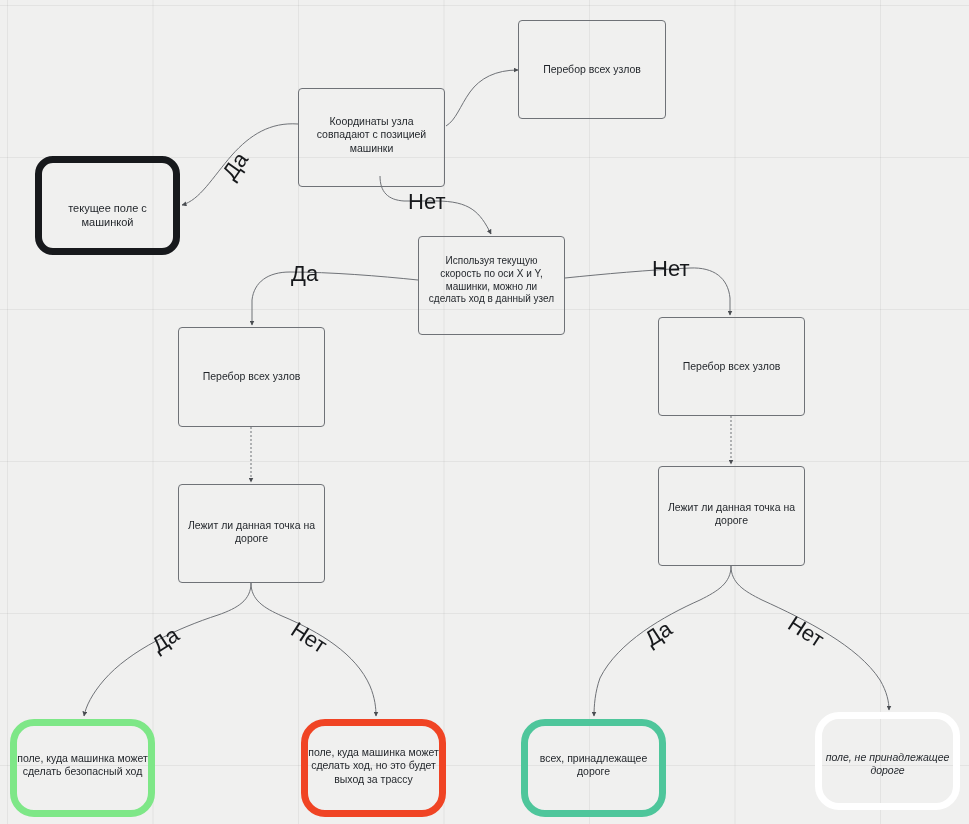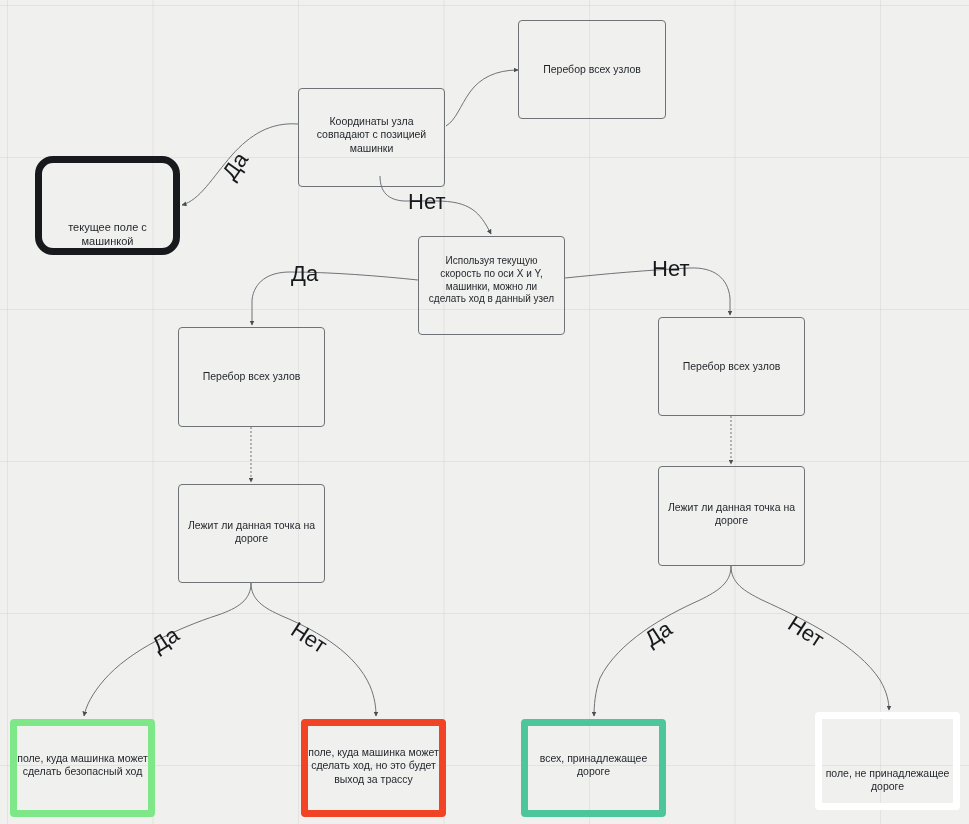--- a/index.html
+++ b/index.html
@@ -49,26 +49,25 @@
   
   .node.plain {
     border: 1px solid #6f7277;
     font-size: 10.5px;
   }
   
   .node.thick-dark {
     border: 7px solid #17191c;
     border-radius: 18px;
     font-size: 11px;
-    align-items: flex-end;
   }
   .node.accent {
     border-width: 7px;
     border-style: solid;
-    border-radius: 4px;
+    border-radius: 24px;
     font-size: 10.5px;
   }
   .edge-label {
     position: absolute;
     font-family: "Liberation Sans", sans-serif;
     color: #17191c;
     white-space: nowrap;
     transform-origin: center center;
   }
 </style>
@@ -146,21 +145,21 @@
       <div class="node accent" style="left: 301px; top: 719px; width: 145px; height: 98px; border-color: rgb(240, 68, 36); font-size: 10.5px;">
         <span class="label" style="margin-top: 20px;">поле, куда машинка может
 сделать ход, но это будет
 выход за трассу</span>
       </div>
       <div class="node accent" style="left: 521px; top: 719px; width: 145px; height: 98px; border-color: rgb(78, 198, 155); font-size: 10.5px;">
         <span class="label" style="margin-top: 26px;">всех, принадлежащее
 дороге</span>
       </div>
       <div class="node accent" style="left: 815px; top: 712px; width: 145px; height: 98px; border-color: rgb(255, 255, 255); font-size: 10.5px;">
-        <span class="label" style="margin-top: 48px;">поле, не принадлежащее
+        <span class="label" style="margin-top: 32px; font-style: italic;">поле, не принадлежащее
 дороге</span>
       </div>
     </div>
 
   <div id="edge-label-layer">
       <div class="edge-label" style="left: 222px; top: 153px; font-size: 22px; transform: rotate(-55deg);">Да</div>
       <div class="edge-label" style="left: 408px; top: 189px; font-size: 22px; transform: rotate(0deg);">Нет</div>
       <div class="edge-label" style="left: 291px; top: 261px; font-size: 22px; transform: rotate(0deg);">Да</div>
       <div class="edge-label" style="left: 652px; top: 256px; font-size: 22px; transform: rotate(0deg);">Нет</div>
       <div class="edge-label" style="left: 152px; top: 627px; font-size: 22px; transform: rotate(-33deg);">Да</div>

